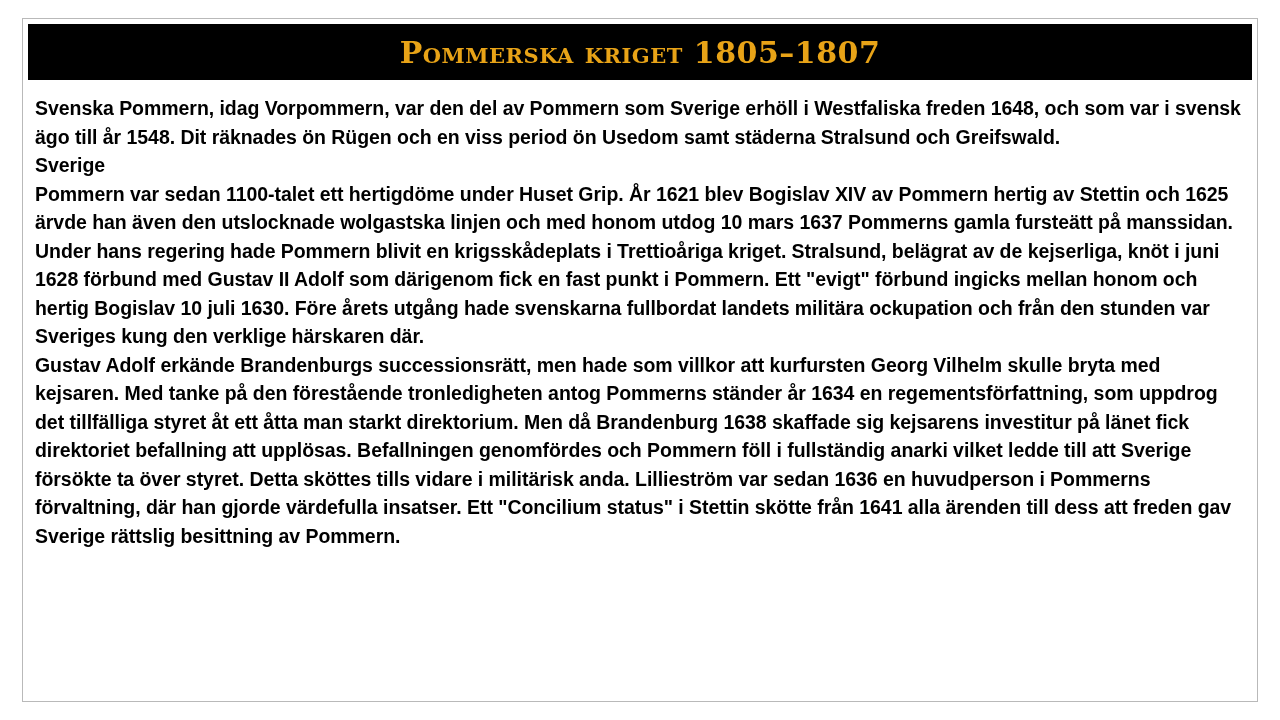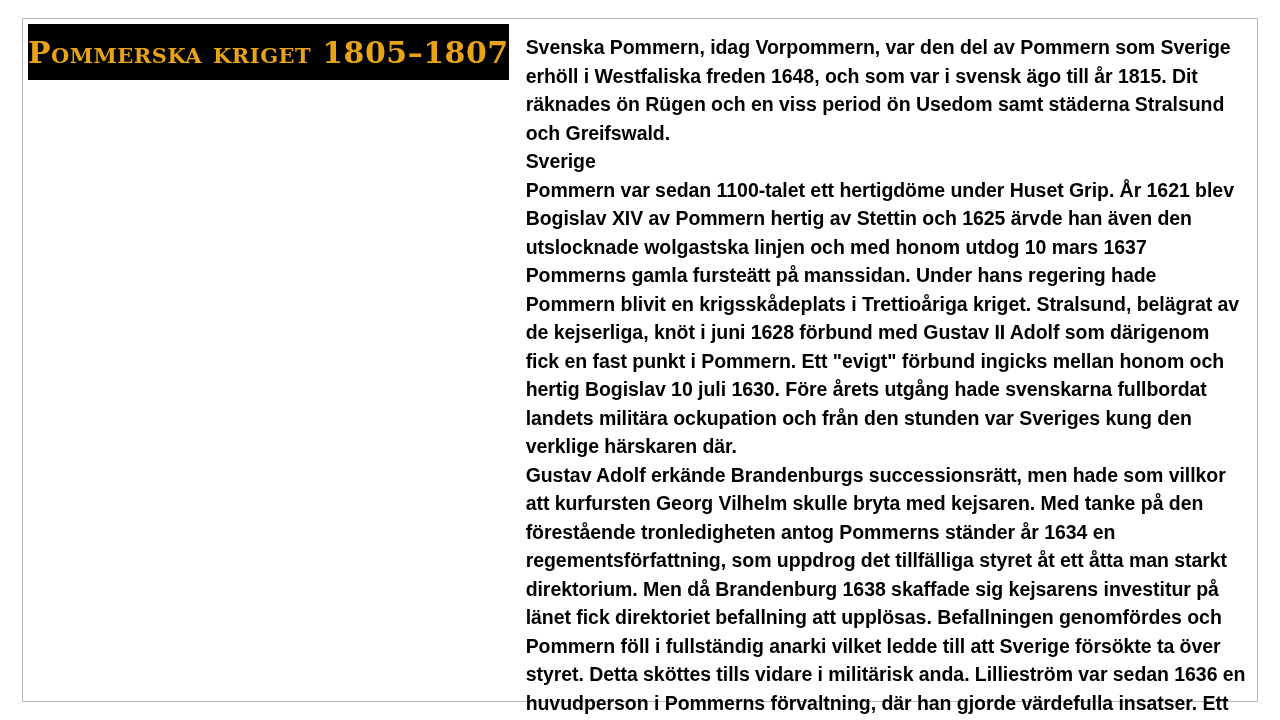--- a/index.html
+++ b/index.html
@@ -20,21 +20,21 @@
     padding: 18px 22px 18px 22px;
     background: #ffffff;
   }
   .frame {
     box-sizing: border-box;
     width: 1236px;
     height: 684px;
     border: 1px solid #b9b9b9;
     background: #ffffff;
     display: flex;
-    flex-direction: row;
+    flex-direction: column;
   }
   .title-bar {
     box-sizing: border-box;
     background: #000000;
     height: 56px;
     display: flex;
     align-items: center;
     justify-content: center;
     margin: 5px 5px 0 5px;
   }
@@ -65,19 +65,19 @@
 </style>
 </head>
 <body>
 
 <div class="slide">
   <div class="frame">
     <div class="title-bar">
       <div class="title-text">Pommerska kriget 1805–1807</div>
     </div>
     <div class="body-area">
-      <p class="para">Svenska Pommern, idag Vorpommern, var den del av Pommern som Sverige erhöll i Westfaliska freden 1648, och som var i svensk ägo till år 1815. Dit räknades ön Rügen och en viss period ön Usedom samt städerna Stralsund och Greifswald.</p>
+      <p class="para">Svenska Pommern, idag Vorpommern, var den del av Pommern som Sverige erhöll i Westfaliska freden 1648, och som var i svensk ägo till år 1548. Dit räknades ön Rügen och en viss period ön Usedom samt städerna Stralsund och Greifswald.</p>
       <p class="para">Sverige</p>
       <p class="para">Pommern var sedan 1100-talet ett hertigdöme under Huset Grip. År 1621 blev Bogislav XIV av Pommern hertig av Stettin och 1625 ärvde han även den utslocknade wolgastska linjen och med honom utdog 10 mars 1637 Pommerns gamla fursteätt på manssidan. Under hans regering hade Pommern blivit en krigsskådeplats i Trettioåriga kriget. Stralsund, belägrat av de kejserliga, knöt i juni 1628 förbund med Gustav II Adolf som därigenom fick en fast punkt i Pommern. Ett "evigt" förbund ingicks mellan honom och hertig Bogislav 10 juli 1630. Före årets utgång hade svenskarna fullbordat landets militära ockupation och från den stunden var Sveriges kung den verklige härskaren där.</p>
       <p class="para">Gustav Adolf erkände Brandenburgs successionsrätt, men hade som villkor att kurfursten Georg Vilhelm skulle bryta med kejsaren. Med tanke på den förestående tronledigheten antog Pommerns ständer år 1634 en regementsförfattning, som uppdrog det tillfälliga styret åt ett åtta man starkt direktorium. Men då Brandenburg 1638 skaffade sig kejsarens investitur på länet fick direktoriet befallning att upplösas. Befallningen genomfördes och Pommern föll i fullständig anarki vilket ledde till att Sverige försökte ta över styret. Detta sköttes tills vidare i militärisk anda. Lillieström var sedan 1636 en huvudperson i Pommerns förvaltning, där han gjorde värdefulla insatser. Ett "Concilium status" i Stettin skötte från 1641 alla ärenden till dess att freden gav Sverige rättslig besittning av Pommern.</p>
     </div>
   </div>
 </div>
 
 </body></html>

